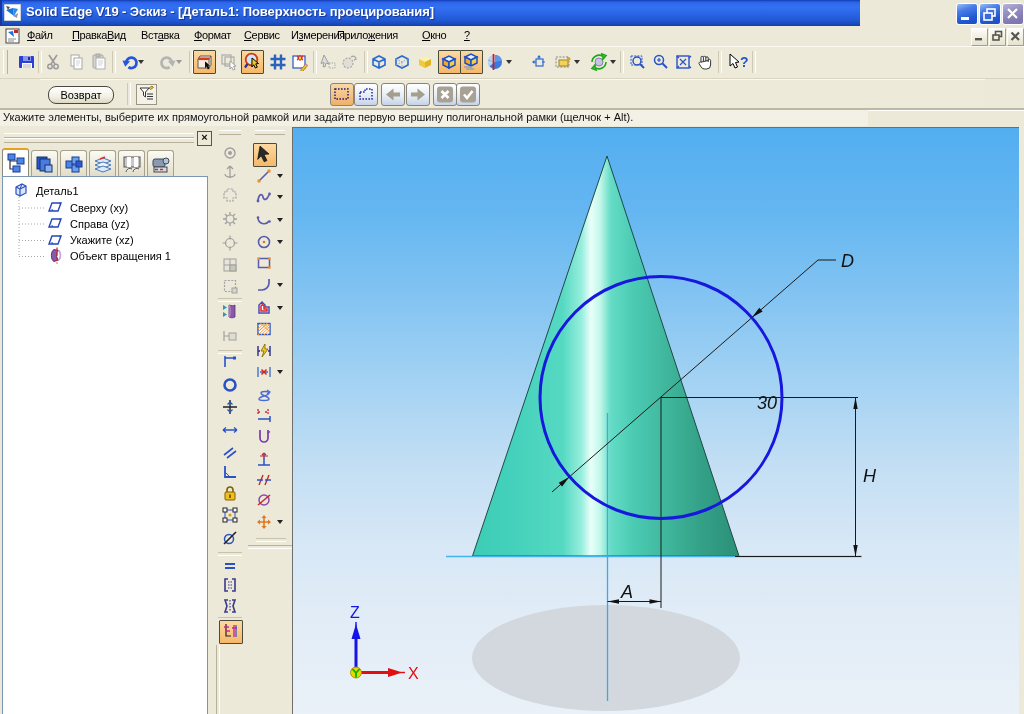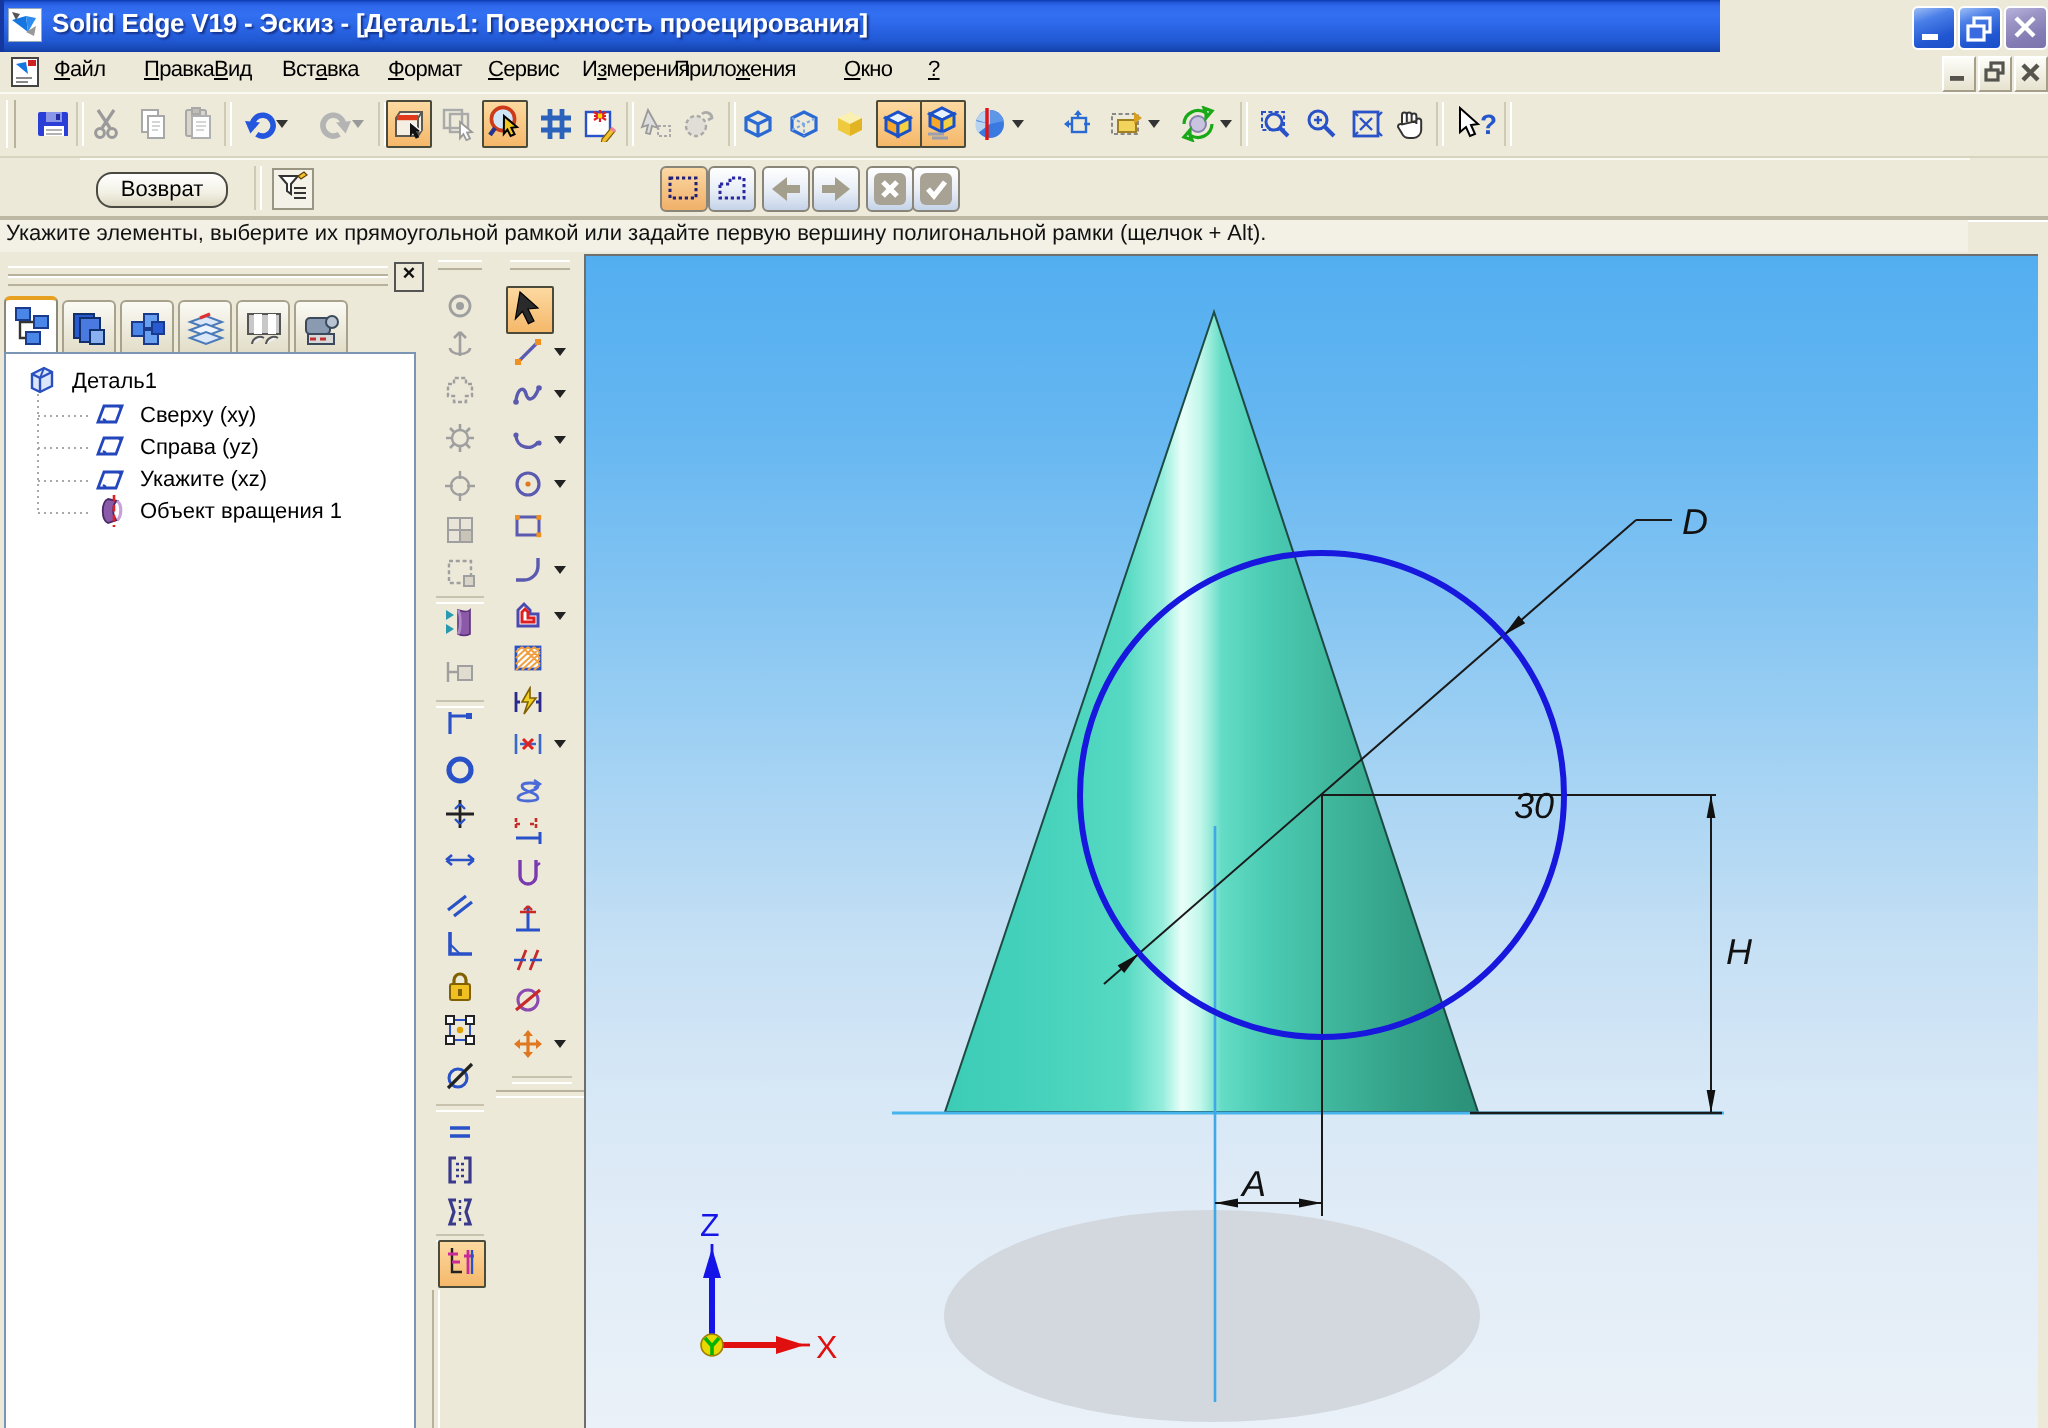--- a/index.html
+++ b/index.html
@@ -28,21 +28,21 @@
   #toolbar2{left:0;top:79px;width:945px;height:29px;background:#EDEAD9;box-shadow:inset 0 1px 0 #fbfaf2;margin-left:40px;}
   #toolbar2b{left:0;top:108px;width:1024px;height:2px;background:#bdb8a4;border-bottom:1px solid #fff;}
   .tb-sep{width:2px;height:22px;border-left:1px solid #cfcaB6;border-right:1px solid #fff;top:5px;}
   .ico{position:absolute;top:7px;width:18px;height:18px;}
   .dd{position:absolute;width:0;height:0;border-left:3.5px solid transparent;border-right:3.5px solid transparent;border-top:4px solid #333;}
   .xpbtn{top:4px;width:22px;height:21px;border:1px solid #898578;border-radius:3px;
     background:linear-gradient(180deg,#ffffff,#e7edf6 55%,#c5d3e8);}
   .pressed{background:#FBCE8C;border:1px solid #4b4b3b;border-radius:1px;
            background:linear-gradient(180deg,#fcd9a0,#f5b86a);}
   
-  #promptbar{left:0;top:110px;width:984px;height:16px;background:#F3F1E6;
+  #promptbar{left:0;top:110px;width:868px;height:16px;background:#F3F1E6;
      font-size:11px;color:#111;border-bottom:1px solid #9d998a;}
   
   #main{left:0;top:126px;width:1024px;height:588px;background:#ECE9D8;}
   
   #edgehdr{left:0;top:4px;width:212px;height:18px;}
   #tree{left:2px;top:50px;width:204px;height:538px;background:#fff;
     border:1px solid #7a96b4;border-bottom:none;font-size:11px;color:#000;}
   .trow{position:absolute;white-space:nowrap;}
   .tab{position:absolute;top:2px;width:27px;height:26px;background:linear-gradient(180deg,#fbfaf4,#e2ddc8);
     border:1px solid #a8a28c;border-bottom:none;border-radius:3px 3px 0 0;text-align:center;padding-top:2px;box-sizing:border-box;}

